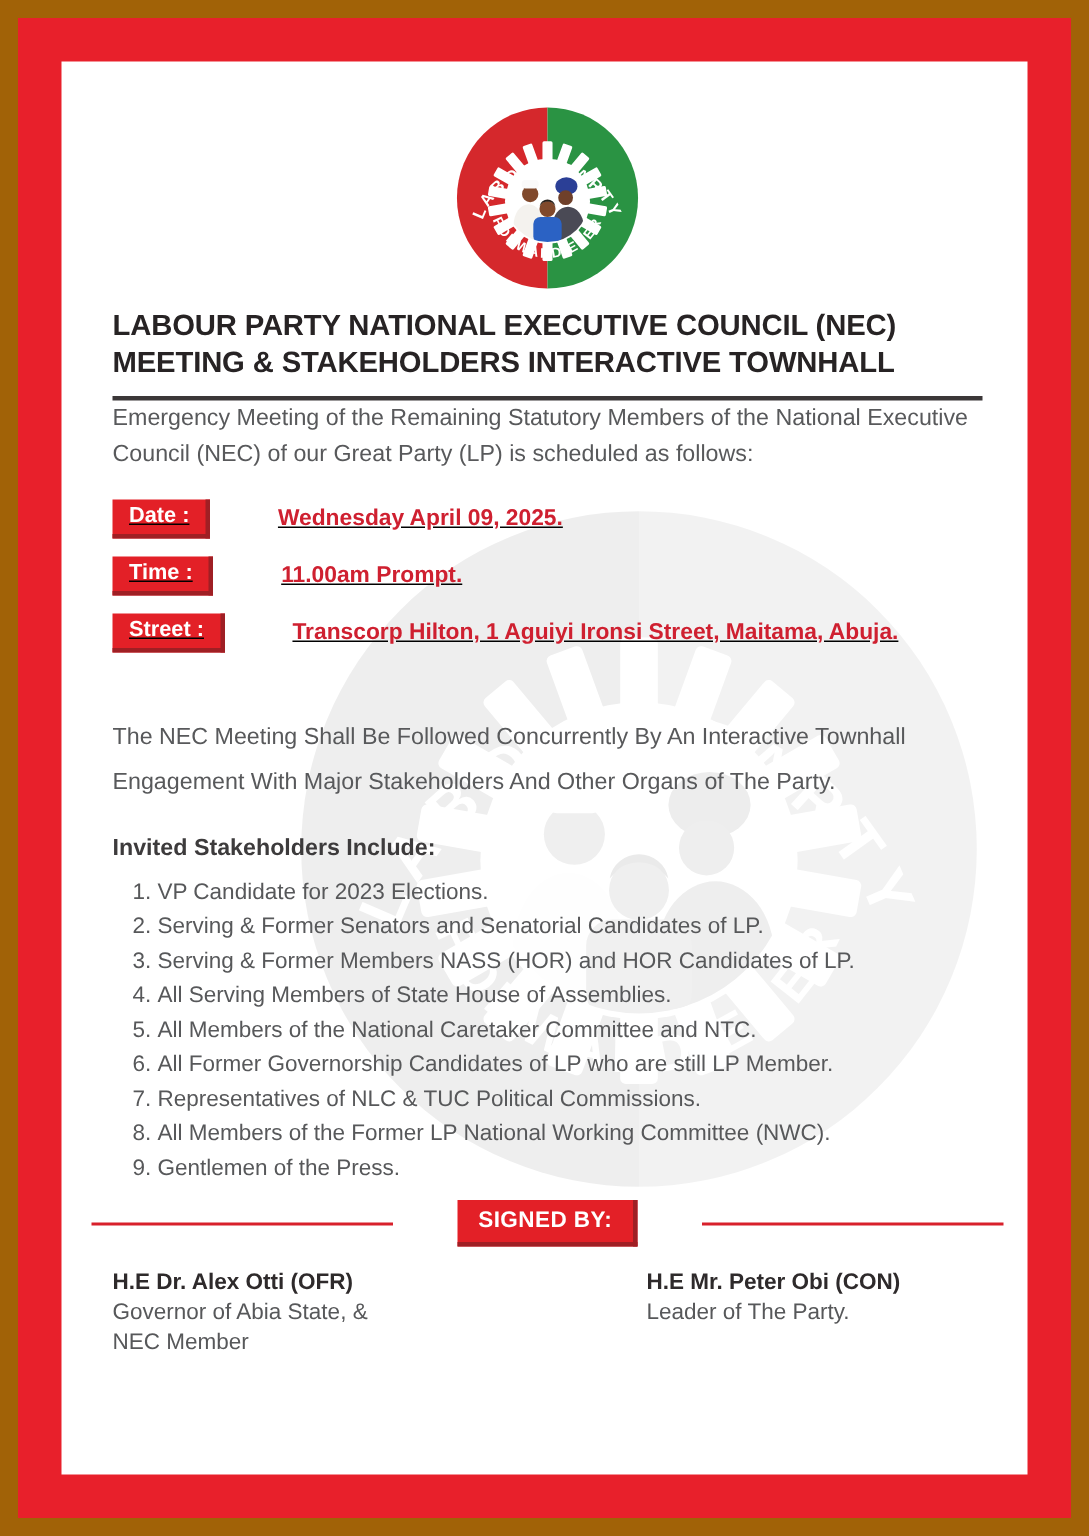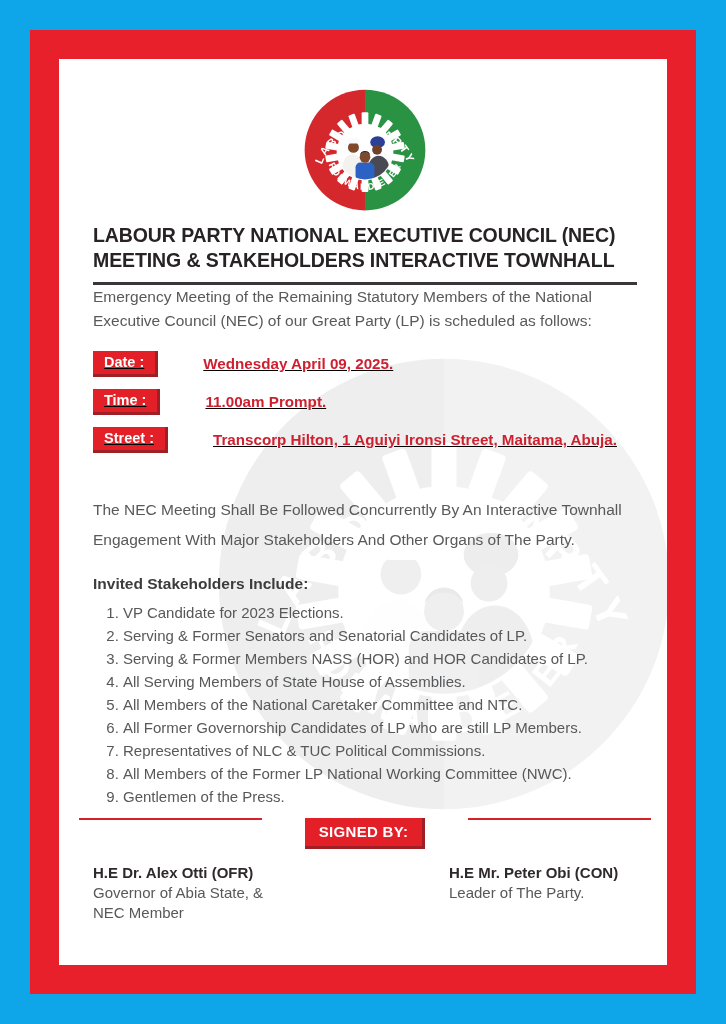--- a/index.html
+++ b/index.html
@@ -1,20 +1,20 @@
 <!DOCTYPE html>
 <html><head>
 <meta charset="utf-8">
 <style>
   html,body{margin:0;padding:0;background:#9a9a9a;}
   *{box-sizing:border-box;}
   .page{
     width:726px;height:1024px;
-    background:#0ea5e9;
-    padding:30px;
+    background:#a16207;
+    padding:12px;
     font-family:"Liberation Sans",sans-serif;
     -webkit-font-smoothing:antialiased;
   }
   .frame-red{width:100%;height:100%;background:#e8202b;padding:29px;}
   .content{
     width:100%;height:100%;background:#ffffff;
     position:relative;overflow:hidden;
     padding:0 30px 0 34px;
   }
   .watermark{
@@ -46,21 +46,21 @@
     white-space:nowrap;flex:0 0 auto;
   }
   .detail-value{
     margin-left:45px;color:#cf2030;font-weight:700;font-size:15.2px;
     padding-top:4px;white-space:nowrap;
   }
   .note{margin-top:30px;font-size:15.5px;color:#58595b;line-height:30px;position:relative;}
   .stake-head{margin-top:20px;font-size:15.5px;font-weight:700;color:#3d3b3c;position:relative;}
   ol.stake-list{margin:8px 0 0;padding-left:30px;position:relative;}
   ol.stake-list li{font-size:15px;color:#57585a;line-height:23px;}
-  .signed{display:flex;align-items:flex-start;margin:10px -14px 0;position:relative;gap:41px;}
+  .signed{display:flex;align-items:center;margin:10px -14px 0;position:relative;gap:41px;}
   .rule{flex:1;height:2px;background:#d8202b;}
   .signed-badge{
     background:#e32027;color:#ffffff;font-weight:700;font-size:15px;
     padding:5px 14px 6px;
     border-right:3.5px solid #9f1f24;border-bottom:3.5px solid #9f1f24;
     margin:0 2px;letter-spacing:0.3px;
   }
   .signers{display:flex;margin-top:14px;position:relative;gap:20px;}
   .signer-left{flex:0 0 336px;}
   .signer-right{flex:1;}
@@ -165,21 +165,21 @@
       <p class="note">The NEC Meeting Shall Be Followed Concurrently By An Interactive Townhall Engagement With Major Stakeholders And Other Organs of The Party.</p>
 
       <div class="stake-head">Invited Stakeholders Include:</div>
 
       <ol class="stake-list">
           <li>VP Candidate for 2023 Elections.</li>
           <li>Serving &amp; Former Senators and Senatorial Candidates of LP.</li>
           <li>Serving &amp; Former Members NASS (HOR) and HOR Candidates of LP.</li>
           <li>All Serving Members of State House of Assemblies.</li>
           <li>All Members of the National Caretaker Committee and NTC.</li>
-          <li>All Former Governorship Candidates of LP who are still LP Members.</li>
+          <li>All Former Governorship Candidates of LP who are still LP Member.</li>
           <li>Representatives of NLC &amp; TUC Political Commissions.</li>
           <li>All Members of the Former LP National Working Committee (NWC).</li>
           <li>Gentlemen of the Press.</li>
         </ol>
 
       <div class="signed">
         <span class="rule"></span>
         <span class="signed-badge">SIGNED BY:</span>
         <span class="rule"></span>
       </div>

